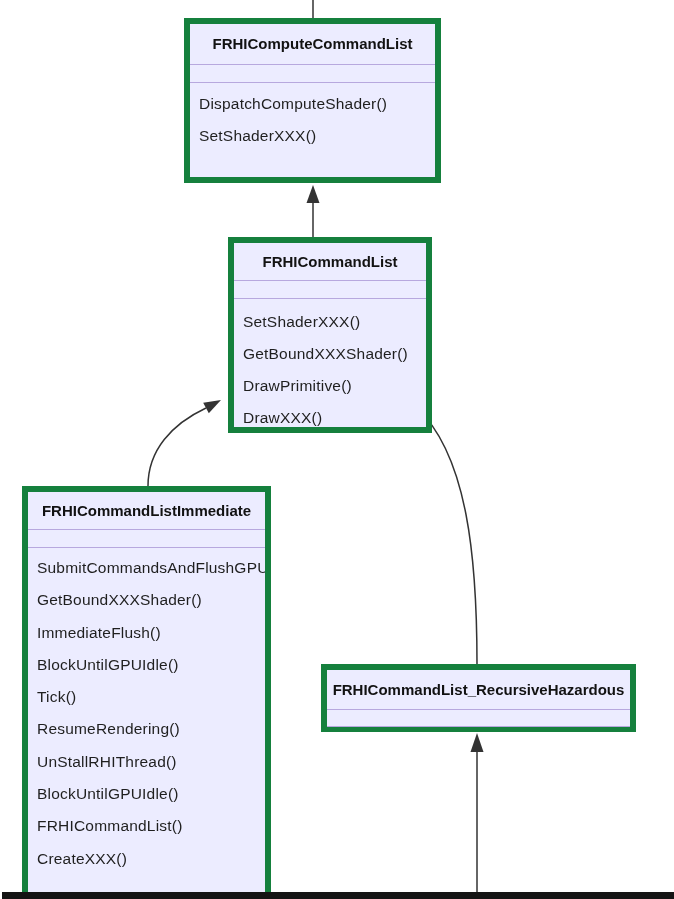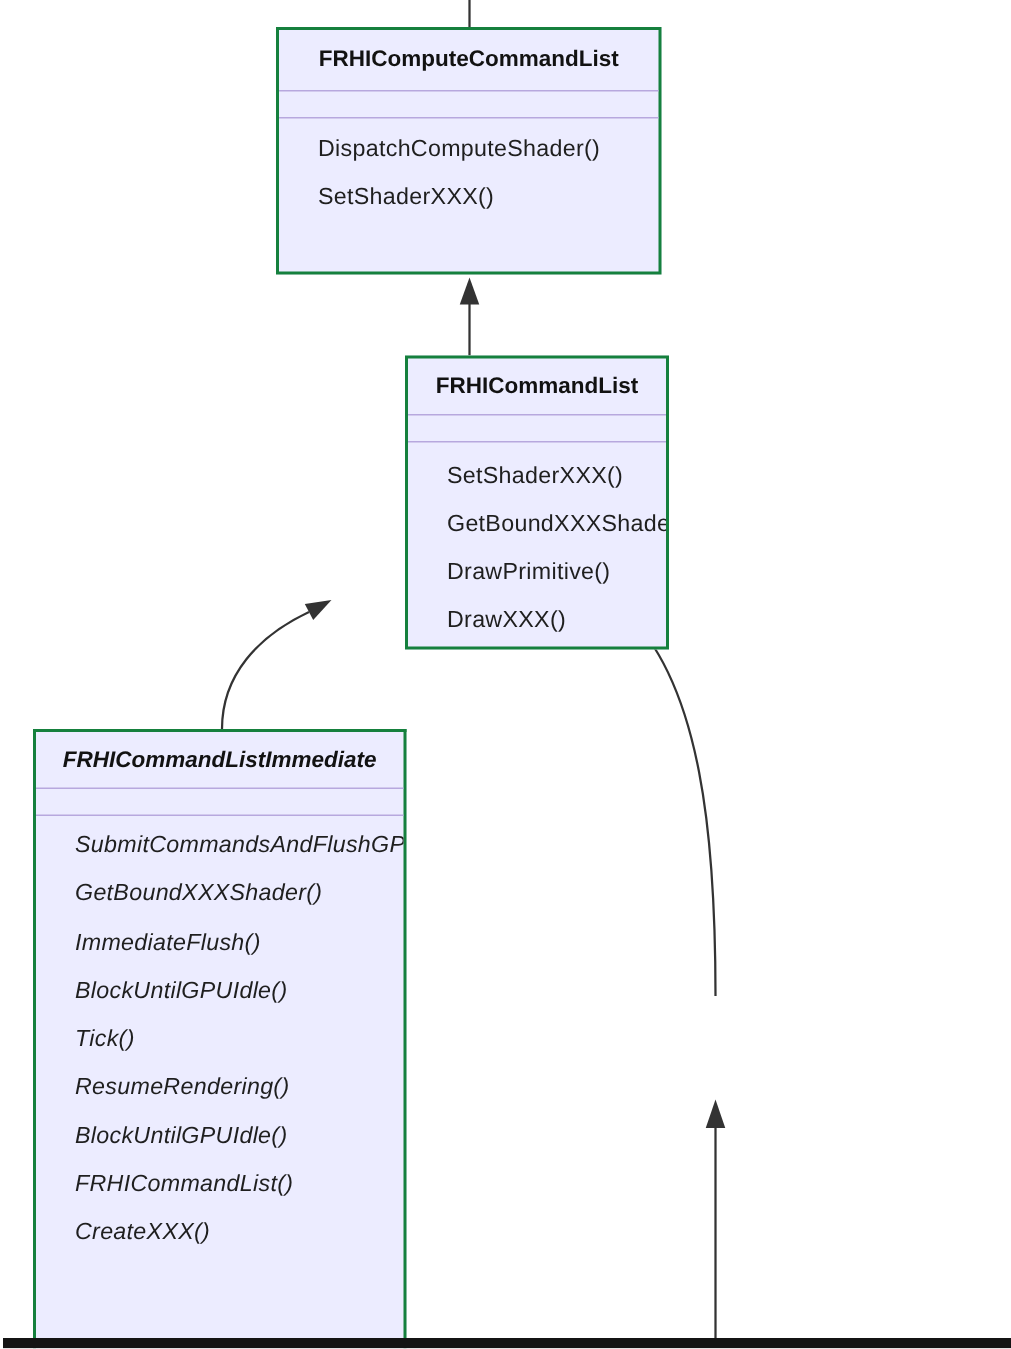--- a/index.html
+++ b/index.html
@@ -2,47 +2,47 @@
 <html><head>
 <meta charset="utf-8">
 <style>
   html,body{margin:0;padding:0;background:#ffffff;}
   #canvas{
     position:relative;width:674px;height:899px;overflow:hidden;
     background:#ffffff;font-family:"Liberation Sans", sans-serif;
   }
   .arrow-layer{position:absolute;left:0;top:0;pointer-events:none;}
   .uml-class{
-    position:absolute;background:#ECECFF;border:2px solid #15803d;
+    position:absolute;background:#ECECFF;border:6px solid #15803d;
     box-sizing:border-box;
   }
   .cls-title{
     font-weight:bold;font-size:15px;color:#121212;text-align:center;
     box-sizing:border-box;
   }
   .cls-attrs{border-top:1px solid #b7a8de;box-sizing:border-box;}
   .cls-methods{
     border-top:1px solid #b7a8de;box-sizing:border-box;
     font-size:15.5px;color:#1f1f1f;letter-spacing:0.2px;
-    padding-left:26px;overflow:hidden;
+    padding-left:9px;overflow:hidden;
   }
   
   .b1{left:184px;top:18px;width:257px;height:165px;}
   .b1 .cls-title{height:40px;line-height:40px;}
   .b1 .cls-attrs{height:18px;}
   .b1 .cls-methods{height:105px;padding-top:5px;}
   .b1 .cls-methods div{height:32px;line-height:32px;}
   
-  .b2{left:228px;top:237px;width:176px;height:196px;margin-left:42px;}
+  .b2{left:228px;top:237px;width:204px;height:196px;}
   .b2 .cls-title{height:37px;line-height:37px;}
   .b2 .cls-attrs{height:18px;}
   .b2 .cls-methods{height:139px;padding-top:7px;}
   .b2 .cls-methods div{height:32px;line-height:32px;}
   
-  .b3{left:22px;top:486px;width:249px;height:413px;border-bottom:none;font-style:italic;}
+  .b3{left:22px;top:486px;width:249px;height:413px;border-bottom:none;}
   .b3 .cls-title{height:37px;line-height:37px;}
   .b3 .cls-attrs{height:18px;}
   .b3 .cls-methods{height:356px;padding-top:4px;}
   .b3 .cls-methods div{height:32.3px;line-height:32.3px;}
   
   .b4{left:321px;top:664px;width:315px;height:68px;}
   .b4 .cls-title{height:39px;line-height:39px;}
   .b4 .cls-attrs{height:17px;}
   .b4 .cls-methods{height:10px;padding-top:0;}
   
@@ -96,21 +96,27 @@
   <div class="uml-class b3">
     <div class="cls-title">FRHICommandListImmediate</div>
     <div class="cls-attrs"></div>
     <div class="cls-methods">
         <div>SubmitCommandsAndFlushGPU()</div>
         <div>GetBoundXXXShader()</div>
         <div>ImmediateFlush()</div>
         <div>BlockUntilGPUIdle()</div>
         <div>Tick()</div>
         <div>ResumeRendering()</div>
+        <div>UnStallRHIThread()</div>
         <div>BlockUntilGPUIdle()</div>
         <div>FRHICommandList()</div>
         <div>CreateXXX()</div>
       </div>
   </div>
 
+  <div class="uml-class b4">
+    <div class="cls-title">FRHICommandList_RecursiveHazardous</div>
+    <div class="cls-attrs"></div>
+    <div class="cls-methods"></div>
+  </div>
 
   <div class="bottom-bar"></div>
 </div>
 
 </body></html>

